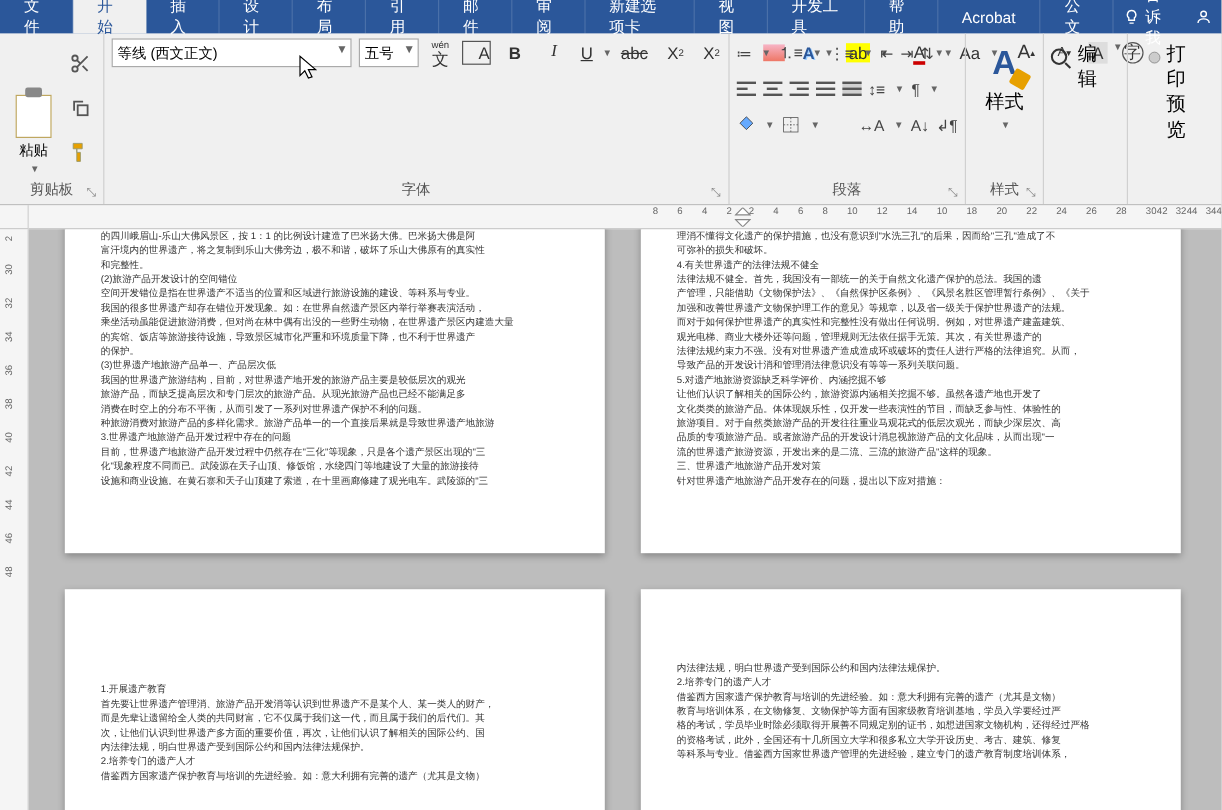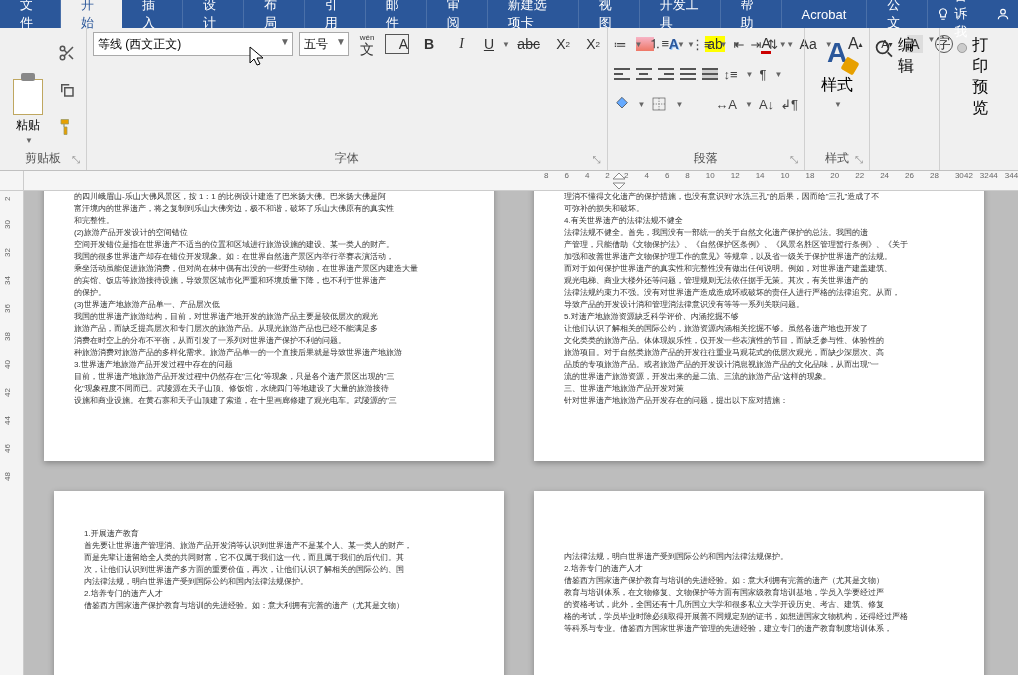--- a/index.html
+++ b/index.html
@@ -353,27 +353,27 @@
           <span>42</span>
           <span>44</span>
           <span>46</span>
         </div>
       <svg style="position:absolute;left:588px;top:2px" width="14" height="16">
           <path d="M7 0l6 6H1z" fill="#fff" stroke="#888"></path>
           <path d="M1 10h12l-6 6z" fill="#fff" stroke="#888"></path>
         </svg>
     </div>
     <div class="pages">
-      <div class="page" style="left:20px;top:-10px;width:450px;height:280px">
+      <div class="page" style="left:30px;top:-10px;width:450px;height:280px">
           <div class="txt" id="p1" style="padding:10px 30px">
             <div>的四川峨眉山-乐山大佛风景区，按 1：1 的比例设计建造了巴米扬大佛。巴米扬大佛是阿</div>
             <div>富汗境内的世界遗产，将之复制到乐山大佛旁边，极不和谐，破坏了乐山大佛原有的真实性</div>
             <div>和完整性。</div>
             <div>(2)旅游产品开发设计的空间错位</div>
-            <div>空间开发错位是指在世界遗产不适当的位置和区域进行旅游设施的建设、某一类人的财产。</div>
+            <div>空间开发错位是指在世界遗产不适当的位置和区域进行旅游设施的建设、等科系与专业。</div>
             <div>我国的很多世界遗产却存在错位开发现象。如：在世界自然遗产景区内举行举赛表演活动，</div>
             <div>乘坐活动虽能促进旅游消费，但对尚在林中偶有出没的一些野生动物，在世界遗产景区内建造大量</div>
             <div>的宾馆、饭店等旅游接待设施，导致景区城市化严重和环境质量下降，也不利于世界遗产</div>
             <div>的保护。</div>
             <div>(3)世界遗产地旅游产品单一、产品层次低</div>
             <div>我国的世界遗产旅游结构，目前，对世界遗产地开发的旅游产品主要是较低层次的观光</div>
             <div>旅游产品，而缺乏提高层次和专门层次的旅游产品。从现光旅游产品也已经不能满足多</div>
             <div>消费在时空上的分布不平衡，从而引发了一系列对世界遗产保护不利的问题。</div>
             <div>种旅游消费对旅游产品的多样化需求。旅游产品单一的一个直接后果就是导致世界遗产地旅游</div>
             <div>3.世界遗产地旅游产品开发过程中存在的问题</div>
@@ -398,38 +398,38 @@
             <div>让他们认识了解相关的国际公约，旅游资源内涵相关挖掘不够。虽然各遗产地也开发了</div>
             <div>文化类类的旅游产品。体体现娱乐性，仅开发一些表演性的节目，而缺乏参与性、体验性的</div>
             <div>旅游项目。对于自然类旅游产品的开发往往重业马观花式的低层次观光，而缺少深层次、高</div>
             <div>品质的专项旅游产品。或者旅游产品的开发设计消息视旅游产品的文化品味，从而出现"一</div>
             <div>流的世界遗产旅游资源，开发出来的是二流、三流的旅游产品"这样的现象。</div>
             <div>三、世界遗产地旅游产品开发对策</div>
             <div>针对世界遗产地旅游产品开发存在的问题，提出以下应对措施：</div>
           </div>
         </div>
       <div class="page" style="left:30px;top:300px;width:450px;height:300px">
-          <div class="txt" id="p3" style="padding:37px 30px 10px">
+          <div class="txt" id="p3" style="padding:78px 30px 10px">
             <div>1.开展遗产教育</div>
             <div>首先要让世界遗产管理消、旅游产品开发消等认识到世界遗产不是某个人、某一类人的财产，</div>
             <div>而是先辈让遗留给全人类的共同财富，它不仅属于我们这一代，而且属于我们的后代们。其</div>
             <div>次，让他们认识到世界遗产多方面的重要价值，再次，让他们认识了解相关的国际公约、国</div>
             <div>内法律法规，明白世界遗产受到国际公约和国内法律法规保护。</div>
             <div>2.培养专门的遗产人才</div>
             <div>借鉴西方国家遗产保护教育与培训的先进经验。如：意大利拥有完善的遗产（尤其是文物）</div>
           </div>
         </div>
       <div class="page" style="left:510px;top:300px;width:450px;height:300px">
           <div class="txt" id="p4" style="padding:60px 30px 10px">
             <div>内法律法规，明白世界遗产受到国际公约和国内法律法规保护。</div>
             <div>2.培养专门的遗产人才</div>
             <div>借鉴西方国家遗产保护教育与培训的先进经验。如：意大利拥有完善的遗产（尤其是文物）</div>
             <div>教育与培训体系，在文物修复、文物保护等方面有国家级教育培训基地，学员入学要经过严</div>
+            <div>格的考试，学员毕业时除必须取得开展善不同规定别的证书，如想进国家文物机构，还得经过严格</div>
             <div>的资格考试，此外，全国还有十几所国立大学和很多私立大学开设历史、考古、建筑、修复</div>
-            <div>格的考试，学员毕业时除必须取得开展善不同规定别的证书，如想进国家文物机构，还得经过严格</div>
             <div>等科系与专业。借鉴西方国家世界遗产管理的先进经验，建立专门的遗产教育制度培训体系，</div>
           </div>
         </div>
     </div>
   </div>
 </div>
 
 <div class="cursor">
   <svg width="18" height="22" viewBox="0 0 18 22">
       <path d="M2 2l0 16 4-4 3 6 3-1-3-6 6 0z" fill="#fff" stroke="#000" stroke-width="1"></path>

